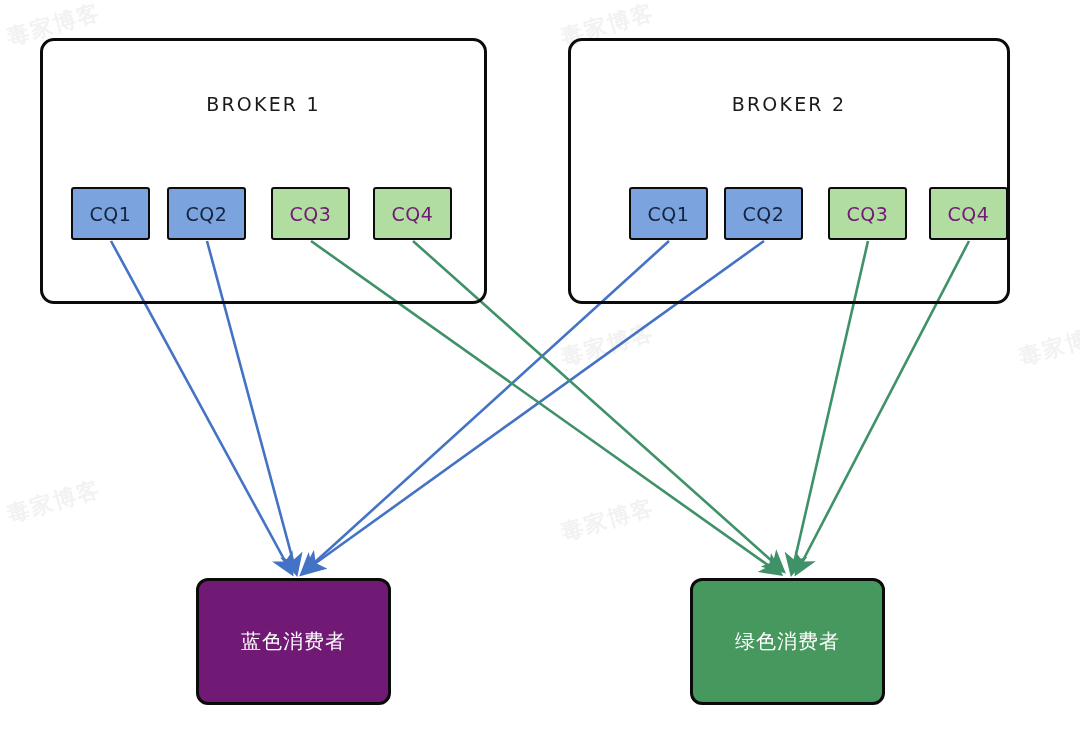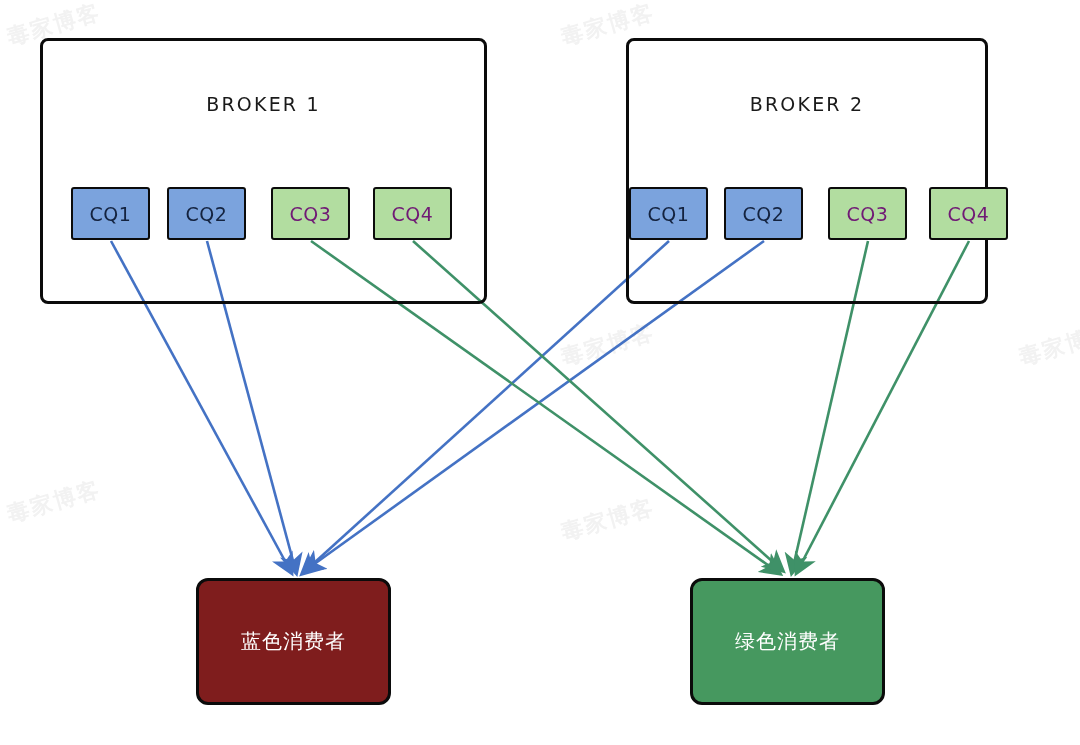--- a/index.html
+++ b/index.html
@@ -42,21 +42,21 @@
     font-weight: bold;
     letter-spacing: 2px;
     transform: rotate(-16deg);
     white-space: nowrap;
     font-family: "DejaVu Sans", sans-serif;
   }
   .broker {
     position: absolute;
     box-sizing: border-box;
     border: 3px solid #0b0b0b;
-    border-radius: 8px;
+    border-radius: 14px;
     background: transparent;
   }
   .broker-title {
     position: absolute;
     width: 100%;
     text-align: center;
     top: 52px;
     font-size: 19px;
     letter-spacing: 2.2px;
     color: #1a1a1a;
@@ -93,21 +93,21 @@
     border-radius: 12px;
     display: flex;
     align-items: center;
     justify-content: center;
     font-size: 20px;
     letter-spacing: 1px;
     color: #ffffff;
     font-family: "DejaVu Sans", sans-serif;
   }
   .consumer.blue {
-    background: #7f1d1d;
+    background: #701a75;
   }
   .consumer.green {
     background: #46985f;
   }
 </style>
 </head>
 <body>
 
 <div id="stage">
 
@@ -142,21 +142,21 @@
   </svg>
 
   <div id="broker-layer">
       <div class="broker" style="left: 40px; top: 38px; width: 447px; height: 266px;">
         <div class="broker-title">BROKER 1</div>
       </div>
       <div class="cq blue" style="left: 71px; top: 187px;">CQ1</div>
       <div class="cq blue" style="left: 167px; top: 187px;">CQ2</div>
       <div class="cq green" style="left: 271px; top: 187px;">CQ3</div>
       <div class="cq green" style="left: 373px; top: 187px;">CQ4</div>
-      <div class="broker" style="left: 626px; top: 38px; width: 362px; height: 266px;">
+      <div class="broker" style="left: 568px; top: 38px; width: 442px; height: 266px;">
         <div class="broker-title">BROKER 2</div>
       </div>
       <div class="cq blue" style="left: 629px; top: 187px;">CQ1</div>
       <div class="cq blue" style="left: 724px; top: 187px;">CQ2</div>
       <div class="cq green" style="left: 828px; top: 187px;">CQ3</div>
       <div class="cq green" style="left: 929px; top: 187px;">CQ4</div>
     </div>
   <div id="consumer-layer">
       <div class="consumer blue" style="left: 196px; top: 578px; width: 195px; height: 127px;">蓝色消费者</div>
       <div class="consumer green" style="left: 690px; top: 578px; width: 195px; height: 127px;">绿色消费者</div>

